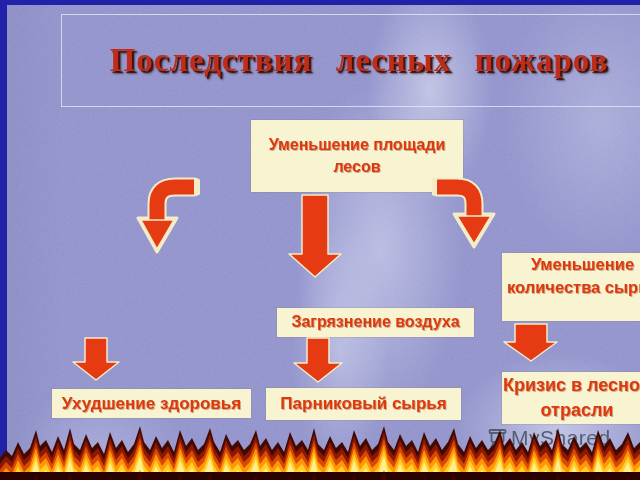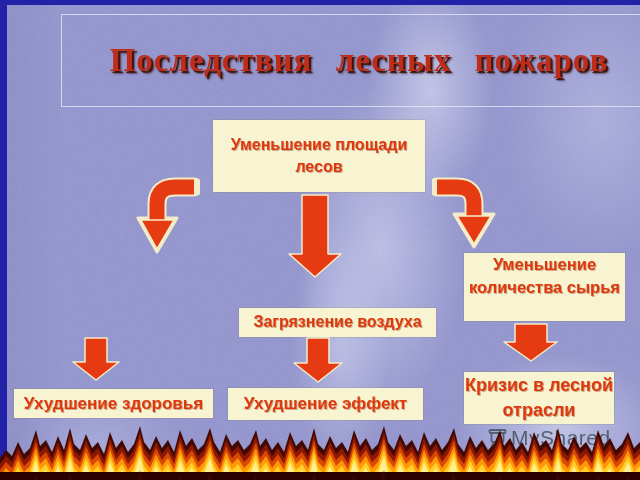--- a/index.html
+++ b/index.html
@@ -37,20 +37,21 @@
     text-shadow:2px 2px 1px #3c130b, 3px 3px 2px rgba(30,8,4,.45);
     white-space:nowrap;
   }
   
   .box{
     position:absolute;background:#f8f4d1;
     color:#de380e;font-weight:bold;text-align:center;
     display:flex;align-items:center;justify-content:center;
     text-shadow:1px 1px 0 rgba(130,35,0,.35);
     box-shadow:0 0 0 1px rgba(120,110,60,.15);
+    margin-left:38px;
   }
   .box .lbl{white-space:pre-line;line-height:1.38;}
   #node-root   {left:213px;top:120px;width:212px;height:72px;font-size:16px;}
   #node-oxygen {left:8px;  top:293px;width:221px;height:45px;font-size:15.5px;justify-content:flex-end;padding-right:15px;box-sizing:border-box;}
   #node-oxygen .lbl{text-align:right;}
   #node-air    {left:239px;top:308px;width:197px;height:29px;font-size:16px;}
   #node-raw    {left:464px;top:253px;width:161px;height:68px;font-size:16.5px;align-items:flex-start;box-sizing:border-box;}
   #node-health {left:14px; top:389px;width:199px;height:29px;font-size:17px;}
   #node-green  {left:228px;top:388px;width:195px;height:32px;font-size:17px;}
   #node-crisis {left:464px;top:372px;width:150px;height:52px;font-size:18px;}
@@ -122,21 +123,21 @@
     <span class="lbl">Загрязнение воздуха</span>
   </div>
 
   <div class="box" id="node-health">
     <span class="lbl">Ухудшение здоровья</span>
   </div>
   <svg class="arr" style="left:292px;top:337px" width="52" height="46" viewBox="0 0 52 46">
     <polygon points="15,1 37,1 37,26 50,26 26,45 2,26 15,26"></polygon>
   </svg>
   <div class="box" id="node-green">
-    <span class="lbl">Ухудшение эффект</span>
+    <span class="lbl">Парниковый сырья</span>
   </div>
 
   <div class="box" id="node-raw">
     <span class="lbl">Уменьшение
 количества сырья</span>
   </div>
   <svg class="arr" style="left:502px;top:323px" width="57" height="39" viewBox="0 0 57 39">
     <polygon points="13,1 45,1 45,19 55,19 29,38 2,19 13,19"></polygon>
   </svg>
   <div class="box" id="node-crisis">

